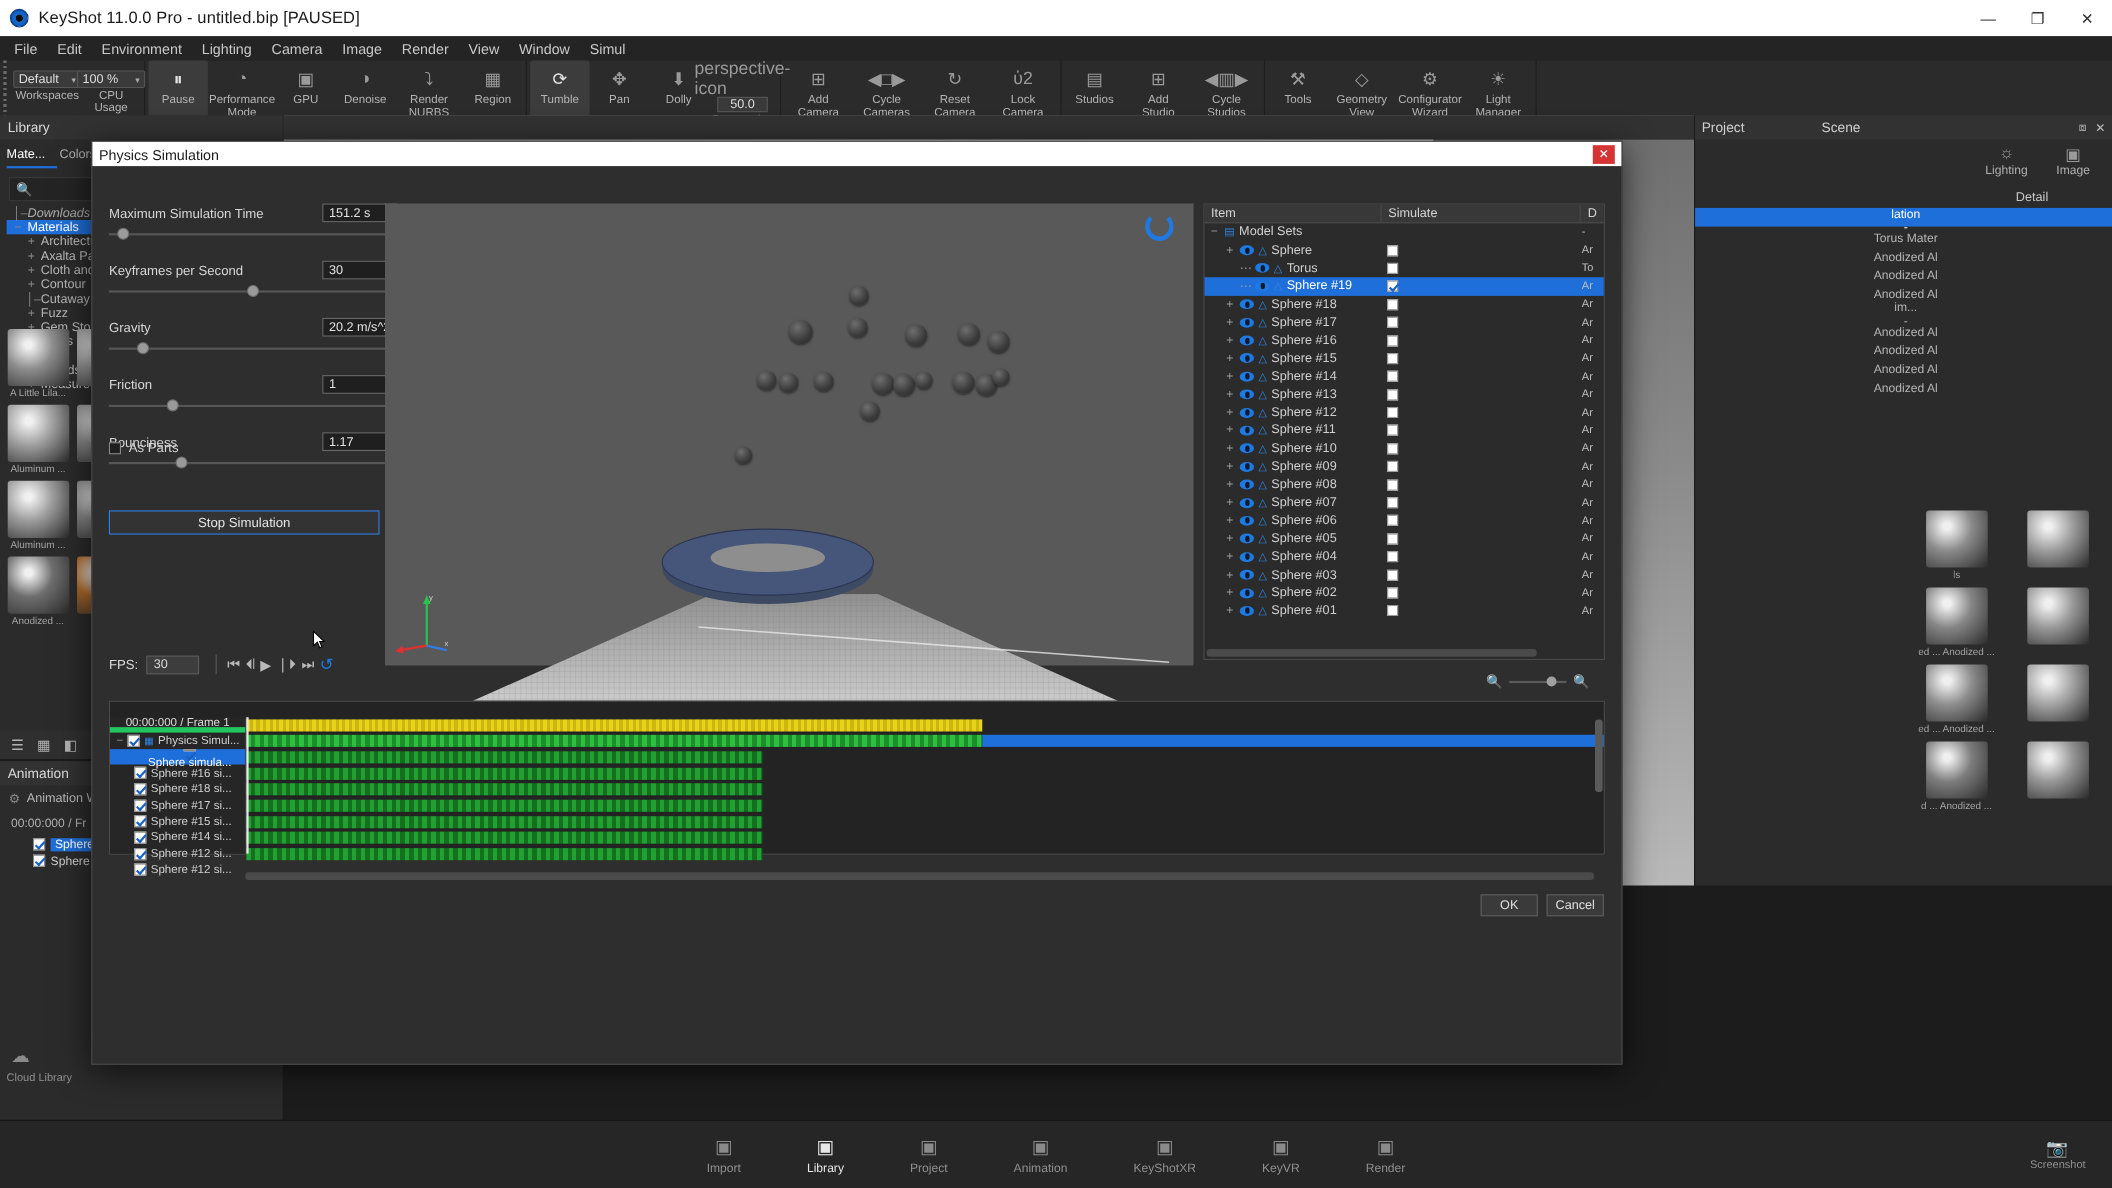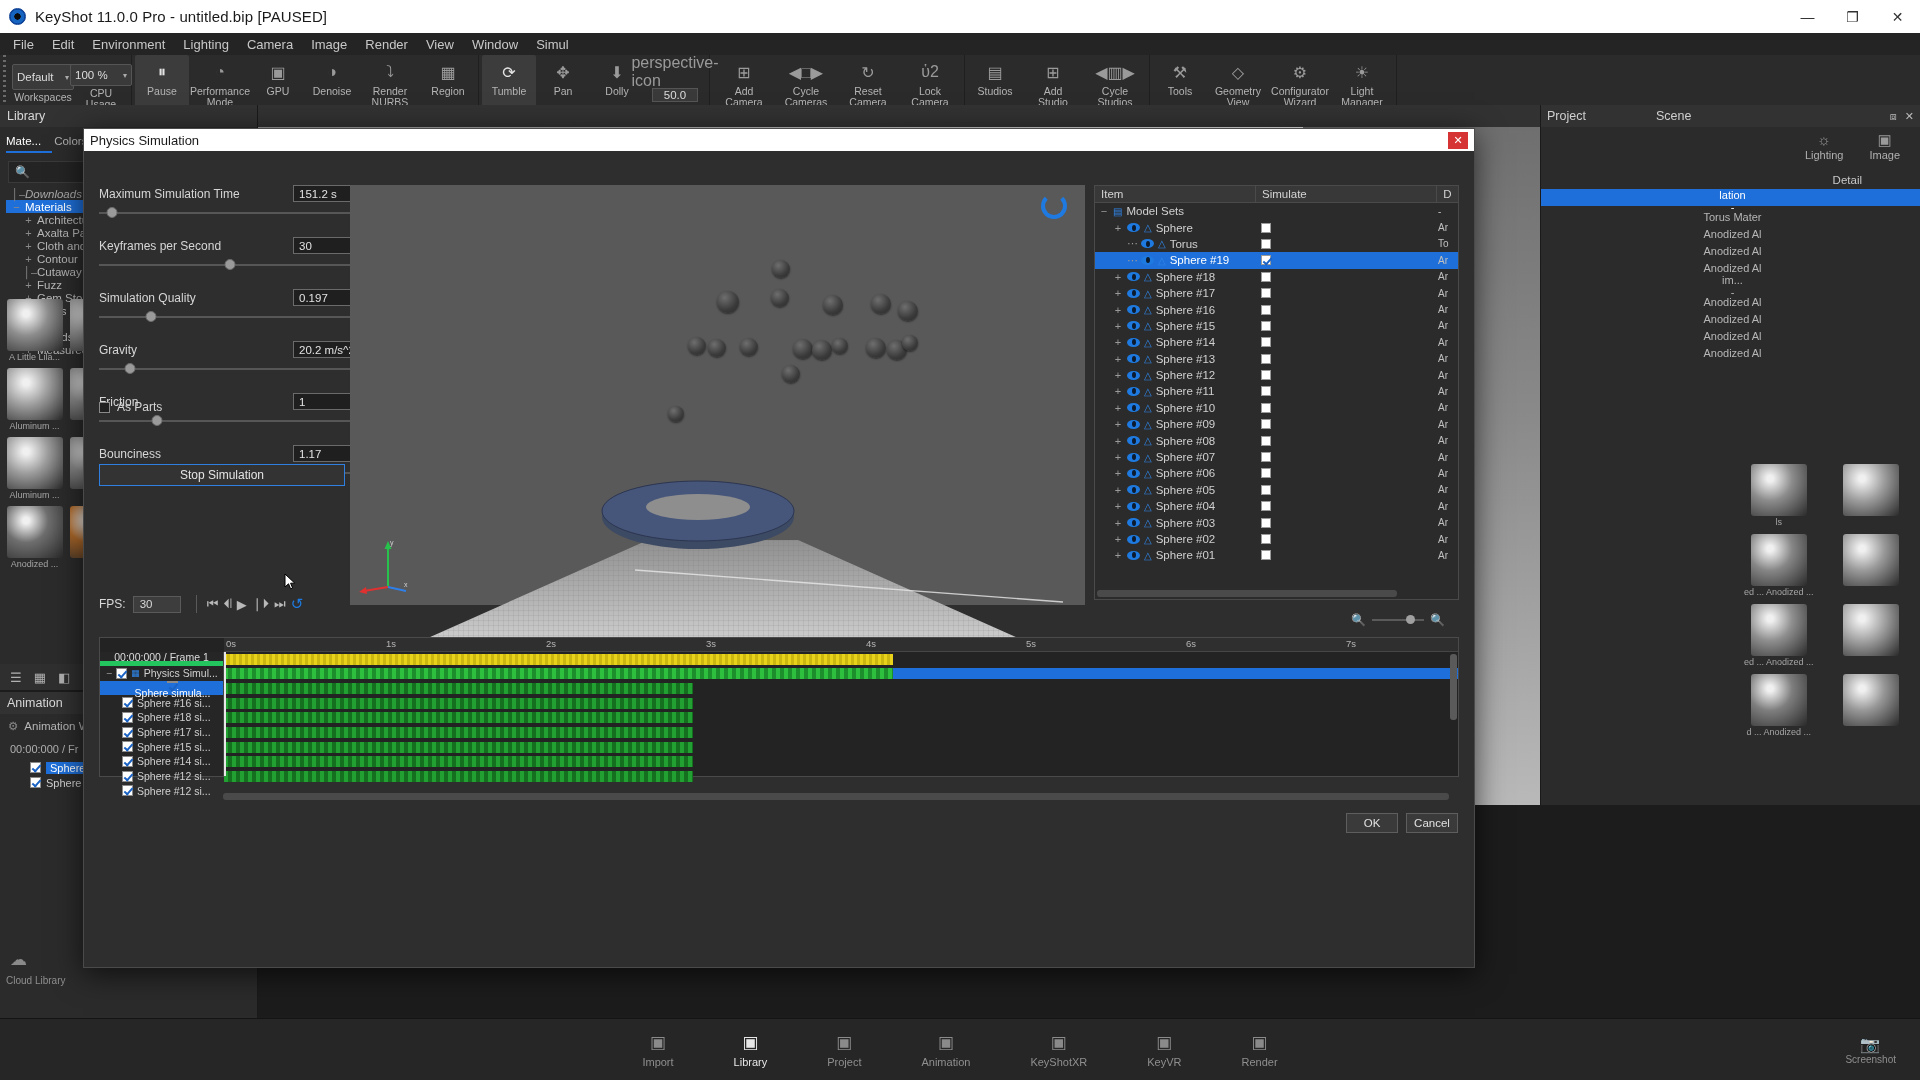--- a/index.html
+++ b/index.html
@@ -31,21 +31,21 @@
   .tgroup { display:flex; height:55px; align-items:flex-start; border-right:1px solid #1f1f1f; padding:0 3px;}
   .titem { width:54px; height:55px; display:flex; flex-direction:column; align-items:center;
     justify-content:flex-start; padding-top:5px; position:relative; }
   .titem.wide { width:62px; }
   .titem .ico { height:24px; display:flex; align-items:center; justify-content:center;
     color:#9a9a9a; font-size:16px; }
   .titem .lbl { font-size:10.5px; color:#b4b4b4; text-align:center; line-height:11px; margin-top:2px;
     white-space:pre-line; }
   .titem.active { background:#3c3c3c; border-radius:2px; }
   .titem.active .ico { color:#e4e4e4; }
-  .combo { height:26px; min-width:62px; background:#3a3a3a; border:1px solid #555;
+  .combo { height:16px; min-width:62px; background:#3a3a3a; border:1px solid #555;
     display:flex; align-items:center; padding:0 4px; font-size:11.5px; color:#ddd; margin-top:4px; border-radius:2px;}
   .combo .car { margin-left:auto; font-size:8px; color:#aaa; }
   .numbox { height:18px; min-width:46px; background:#3a3a3a; border:1px solid #555; display:flex;
     align-items:center; justify-content:center; font-size:11.5px; color:#ddd; margin-top:4px;}
 
   
   .lib-panel { position:absolute; left:0; top:105px; width:258px; height:585px; background:#2b2b2b;
     border-right:1px solid #1a1a1a; }
   .panel-head { height:22px; background:#323232; display:flex; align-items:center; padding:0 7px;
     font-size:12.5px; color:#d8d8d8; }
@@ -694,30 +694,20 @@
               <div class="p-label">Keyframes per Second</div>
               <div class="p-val">30</div>
             </div>
             <div class="p-slider">
               <div class="p-track"></div>
               <div class="p-knob" style="left: 50%;"></div>
             </div>
           </div>
           <div class="p-row">
             <div class="p-top">
-              <div class="p-label">Simulation Quality</div>
-              <div class="p-val">0.197</div>
-            </div>
-            <div class="p-slider">
-              <div class="p-track"></div>
-              <div class="p-knob" style="left: 20%;"></div>
-            </div>
-          </div>
-          <div class="p-row">
-            <div class="p-top">
               <div class="p-label">Gravity</div>
               <div class="p-val">20.2 m/s^2</div>
             </div>
             <div class="p-slider">
               <div class="p-track"></div>
               <div class="p-knob" style="left: 12%;"></div>
             </div>
           </div>
           <div class="p-row">
             <div class="p-top">
@@ -1102,30 +1092,20 @@
         </div>
         <div class="zoomctl">
           <span>🔍</span>
           <span class="zoomtrack">
             <span class="zoomknob"></span>
           </span>
           <span>🔍</span>
         </div>
 
         <div class="tl-grid">
-          <div class="tl-ruler" id="tl-ruler">
-              <span class="tick" style="left: 2px;">0s</span>
-              <span class="tick" style="left: 162px;">1s</span>
-              <span class="tick" style="left: 322px;">2s</span>
-              <span class="tick" style="left: 482px;">3s</span>
-              <span class="tick" style="left: 642px;">4s</span>
-              <span class="tick" style="left: 802px;">5s</span>
-              <span class="tick" style="left: 962px;">6s</span>
-              <span class="tick" style="left: 1122px;">7s</span>
-            </div>
           <div class="tl-tracklist">
             <div style="height:14px;display:flex;align-items:center;justify-content:center;
                         font-size:10.5px;color:#dcdcdc;border-bottom:5px solid #22c55e;">00:00:000 / Frame 1</div>
             <div id="tl-tracks">
                 <div class="trk" style="padding-left: 6px;">
                   <span style="color: rgb(154, 154, 154);">−</span>
                   <span class="chk on"></span>
                   <span style="color: rgb(47, 134, 232); font-size: 9px;">▦</span>
                   <span>Physics Simul...</span>
                 </div>

